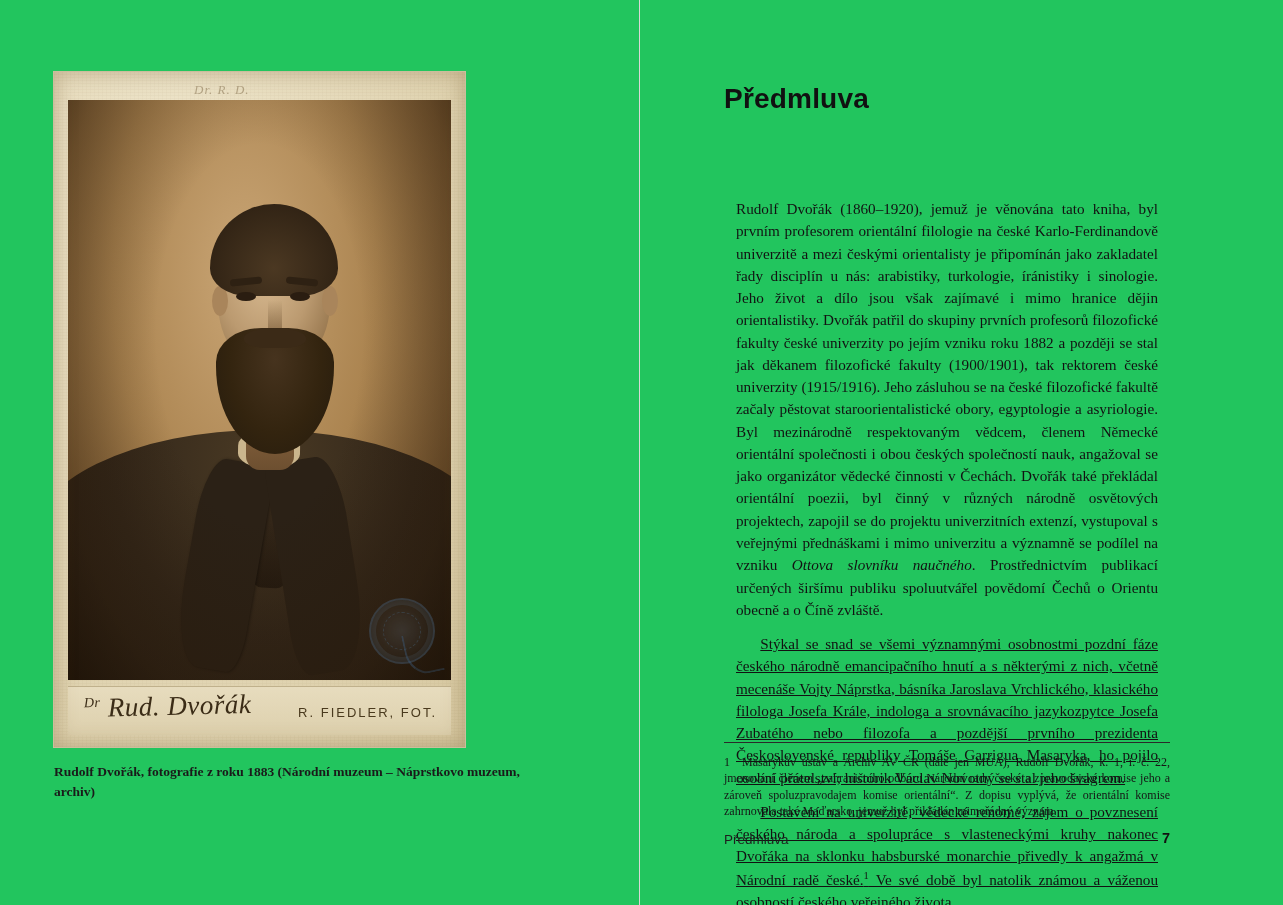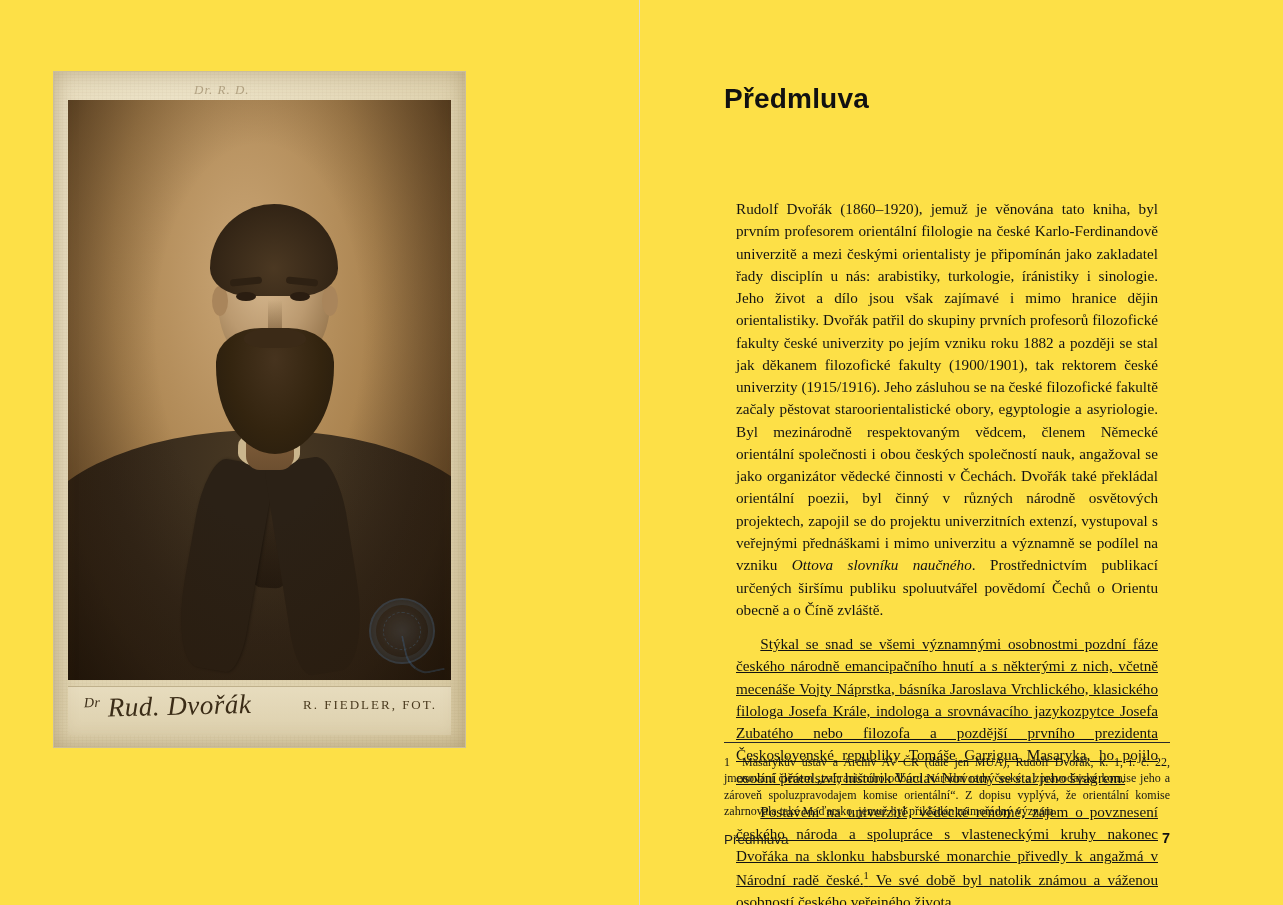--- a/index.html
+++ b/index.html
@@ -4,21 +4,21 @@
 <style>
   html, body {
     margin: 0;
     padding: 0;
     background: #ffffff;
   }
   .page {
     position: relative;
     width: 1283px;
     height: 905px;
-    background: #fde047;
+    background: #22c55e;
     overflow: hidden;
     font-family: "Liberation Serif", serif;
   }
   
   .spine {
     position: absolute;
     left: 639px;
     top: 0;
     width: 1px;
     height: 905px;
@@ -249,22 +249,22 @@
     letter-spacing: .5px;
     white-space: nowrap;
     transform: rotate(-1.5deg);
   }
   .signature .sup {
     font-size: 14px;
     vertical-align: super;
   }
   .photog-mark {
     position: absolute;
-    right: 14px; bottom: 22px;
-    font-family: Liberation Serif, serif;
+    right: 14px; bottom: 15px;
+    font-family: Liberation Sans, sans-serif;
     font-size: 13px;
     letter-spacing: 2px;
     color: #4a3a1e;
     white-space: nowrap;
   }
   .caption {
     position: absolute;
     left: 54px;
     top: 762px;
     width: 470px;
@@ -403,20 +403,21 @@
         <div class="signature">
           <span class="sup">Dr</span>
           <span>Rud. Dvořák</span>
         </div>
         <div class="photog-mark">R. FIEDLER, FOT.</div>
       </div>
 
       <div class="mount-edge"></div>
     </div>
 
+    <div class="caption">Rudolf Dvořák, fotografie z roku 1883 (Národní muzeum – Náprstkovo muzeum, archiv)</div>
   </div>
 
   <div class="right-page">
 
     <h1 class="chapter-title">Předmluva</h1>
 
     <div class="body-text">
       <p><span>Rudolf Dvořák (1860–1920), jemuž je věnována tato kniha, byl prvním profesorem orientální filologie na české Karlo-Ferdinandově univerzitě a mezi českými orientalisty je připomínán jako zakladatel řady disciplín u nás: arabistiky, turkologie, íránistiky i sinologie. Jeho život a dílo jsou však zajímavé i mimo hranice dějin orientalistiky. Dvořák patřil do skupiny prvních profesorů filozofické fakulty české univerzity po jejím vzniku roku 1882 a později se stal jak děkanem filozofické fakulty (1900/1901), tak rektorem české univerzity (1915/1916). Jeho zásluhou se na české filozofické fakultě začaly pěstovat staroorientalistické obory, egyptologie a asyriologie. Byl mezinárodně respektovaným vědcem, členem Německé orientální společnosti i obou českých společností nauk, angažoval se jako organizátor vědecké činnosti v Čechách. Dvořák také překládal orientální poezii, byl činný v různých národně osvětových projektech, zapojil se do projektu univerzitních extenzí, vystupoval s veřejnými přednáškami i mimo univerzitu a významně se podílel na vzniku </span><em>Ottova slovníku naučného</em><span>. Prostřednictvím publikací určených širšímu publiku spoluutvářel povědomí Čechů o Orientu obecně a o Číně zvláště.</span></p>
 
       <p>Stýkal se snad se všemi významnými osobnostmi pozdní fáze českého národně emancipačního hnutí a s některými z nich, včetně mecenáše Vojty Náprstka, básníka Jaroslava Vrchlického, klasického filologa Josefa Krále, indologa a srovnávacího jazykozpytce Josefa Zubatého nebo filozofa a pozdější prvního prezidenta Československé republiky Tomáše Garrigua Masaryka, ho pojilo osobní přátelství; historik Václav Novotný se stal jeho švagrem.</p>

